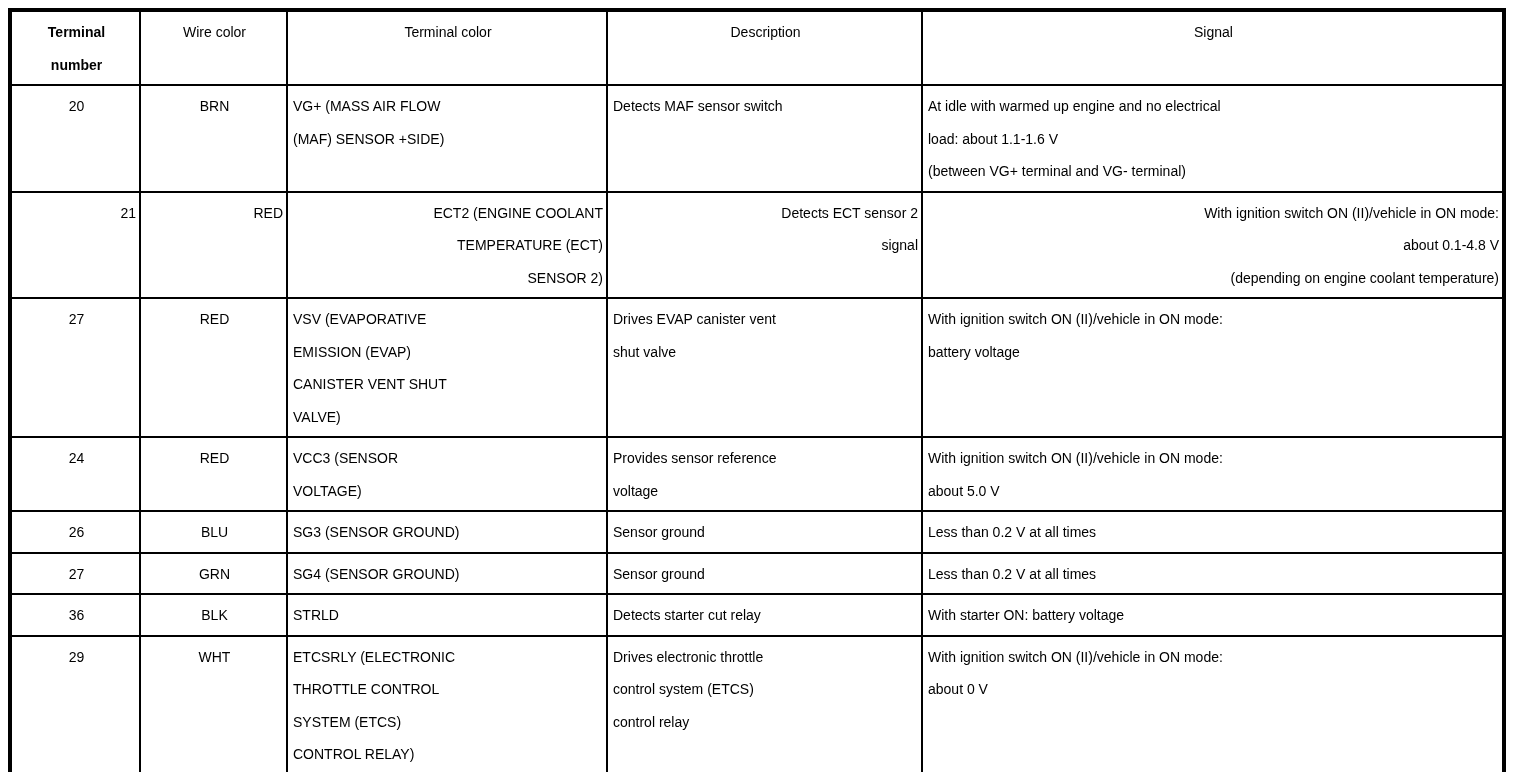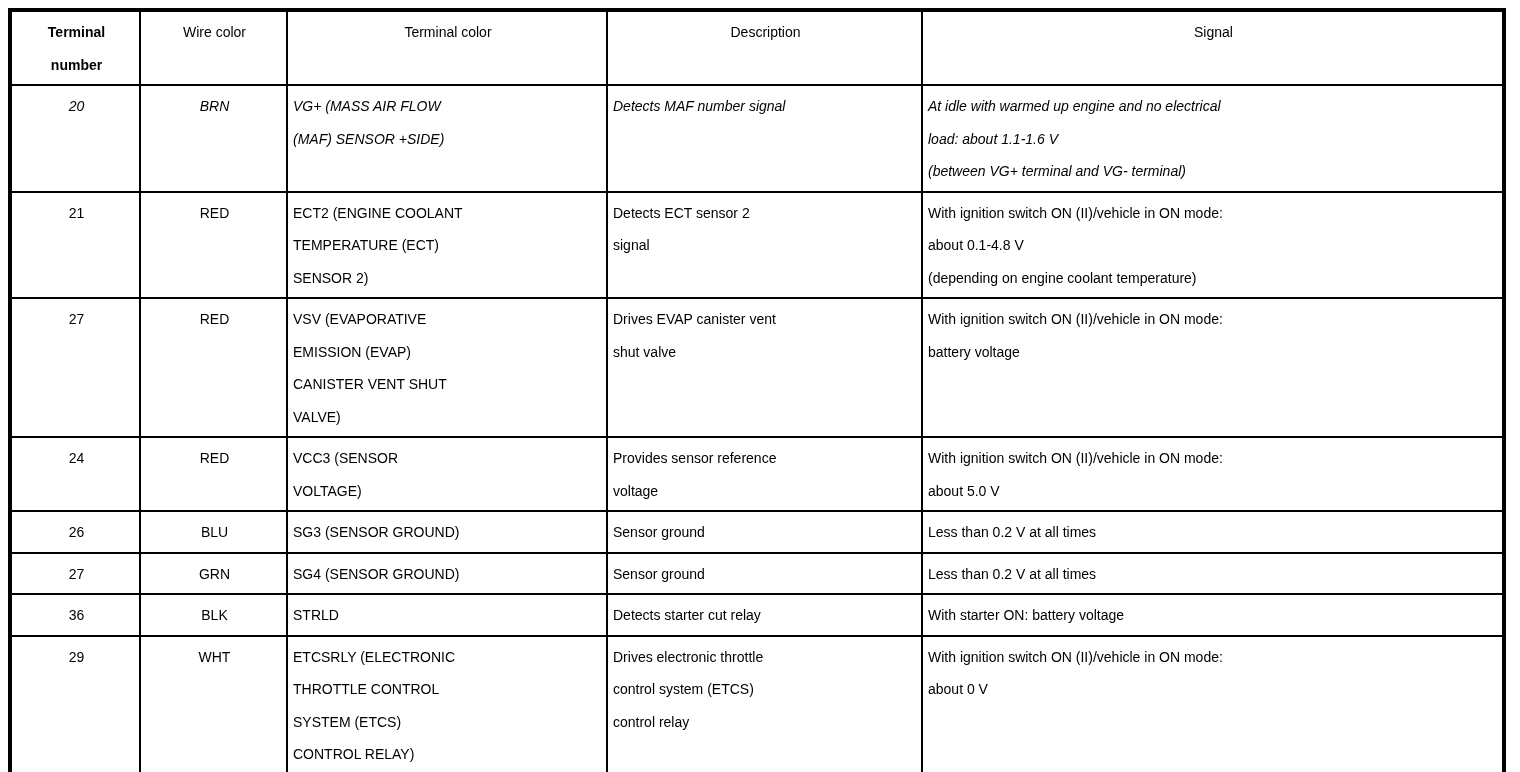--- a/index.html
+++ b/index.html
@@ -56,22 +56,22 @@
   thead th.bold-head {
     font-weight: bold;
   }
 
   td.center {
     text-align: center;
     padding-left: 3px;
   }
 
   
-  tr.r20 td { height: 90px; font-style: italic; }
-  tr.r21 td { height: 86px; }
+  tr.r20 td { height: 90px; }
+  tr.r21 td { height: 86px; text-align: right; }
   tr.r22 td { height: 123px; }
   tr.r24 td { height: 58px; }
   tr.r25 td { height: 60px; }
   tr.r26 td { height: 31px; }
   tr.r27 td { height: 28px; }
   tr.r28 td { height: 25px; }
   tr.r29 td { height: 126px; }
 </style>
 </head>
 <body>
@@ -94,21 +94,21 @@
         <th>Description</th>
         <th>Signal</th>
       </tr>
     </thead>
     <tbody>
       <tr class="r20">
         <td class="center">20</td>
         <td class="center">BRN</td>
         <td>VG+ (MASS AIR FLOW
 (MAF) SENSOR +SIDE)</td>
-        <td>Detects MAF number signal</td>
+        <td>Detects MAF sensor switch</td>
         <td>At idle with warmed up engine and no electrical
 load: about 1.1-1.6 V
 (between VG+ terminal and VG- terminal)</td>
       </tr>
       <tr class="r21">
         <td class="center">21</td>
         <td class="center">RED</td>
         <td>ECT2 (ENGINE COOLANT
 TEMPERATURE (ECT)
 SENSOR 2)</td>

